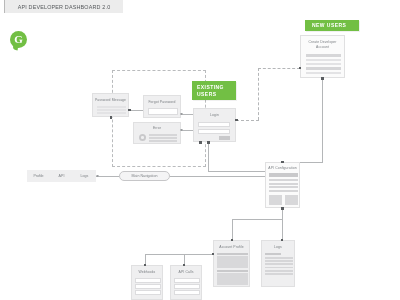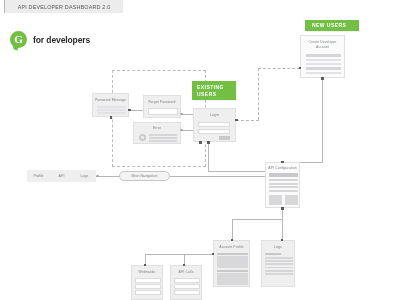--- a/index.html
+++ b/index.html
@@ -244,21 +244,20 @@
 <div id="canvas">
 
   <div class="title-tab">
     <span class="txt">API DEVELOPER DASHBOARD 2.0</span>
   </div>
 
   <div class="brand">
     <div class="brand-logo">
       <span class="g">G</span>
     </div>
-    <span class="brand-text">for developers</span>
   </div>
 
   <div class="dash v" style="left:258px; top:68px; height:52px;"></div>
   <div class="dash h" style="left:258px; top:68px; width:42px;"></div>
   <div class="dash h" style="left:236px; top:120px; width:23px;"></div>
 
   <div class="conn v" style="left:322px; top:78px; height:84px;"></div>
   <div class="conn h" style="left:285px; top:162px; width:38px;"></div>
 
   <div class="conn h" style="left:129px; top:110px; width:14px;"></div>

